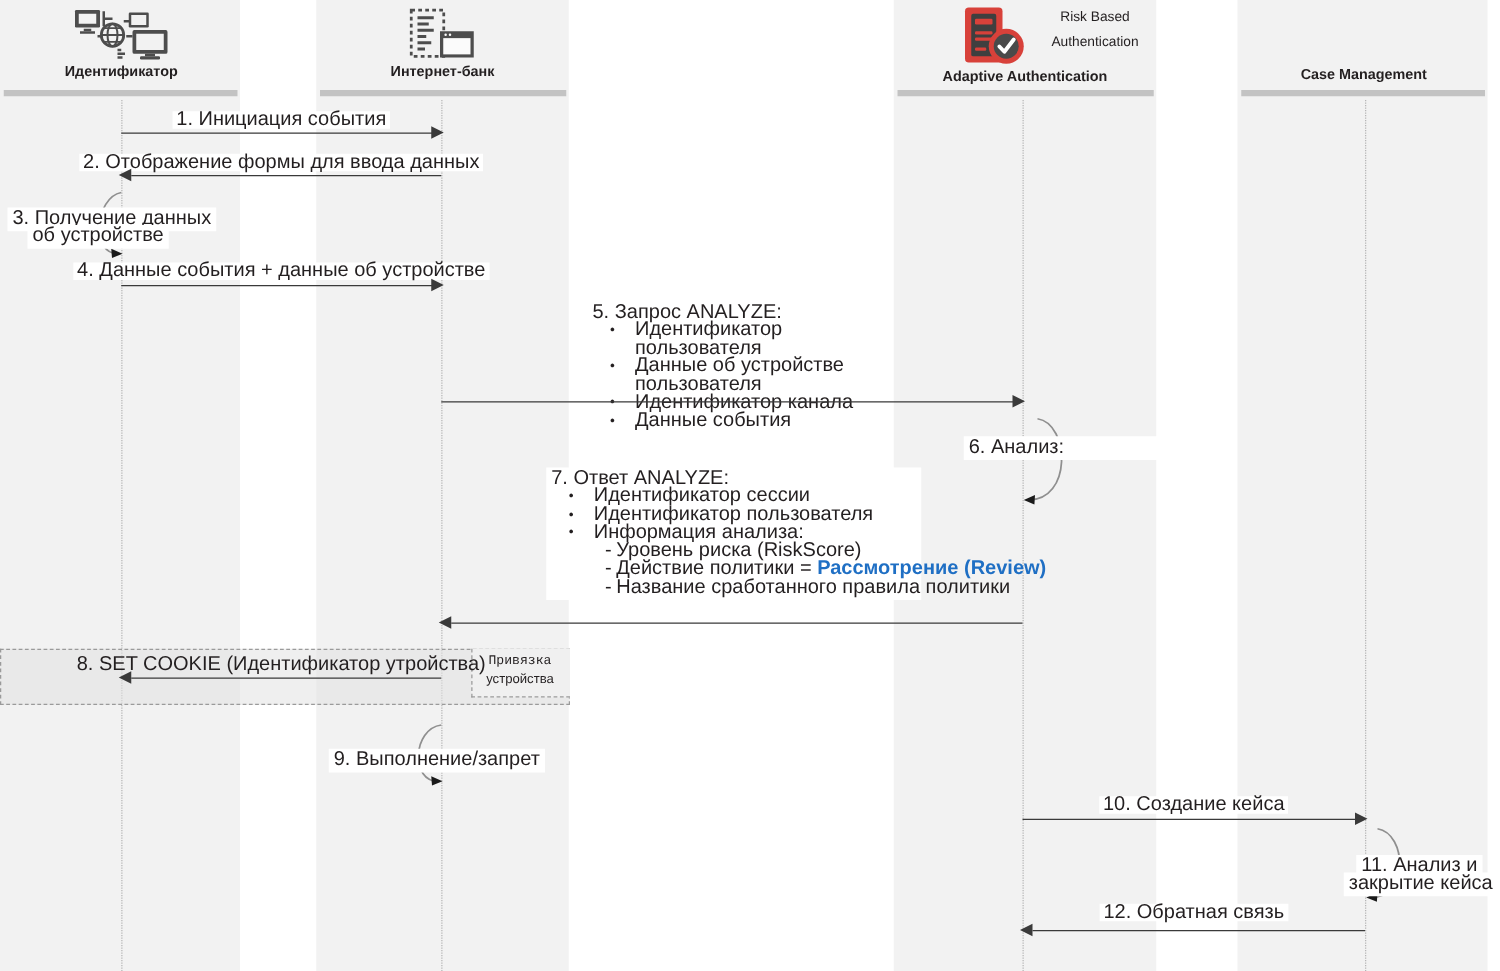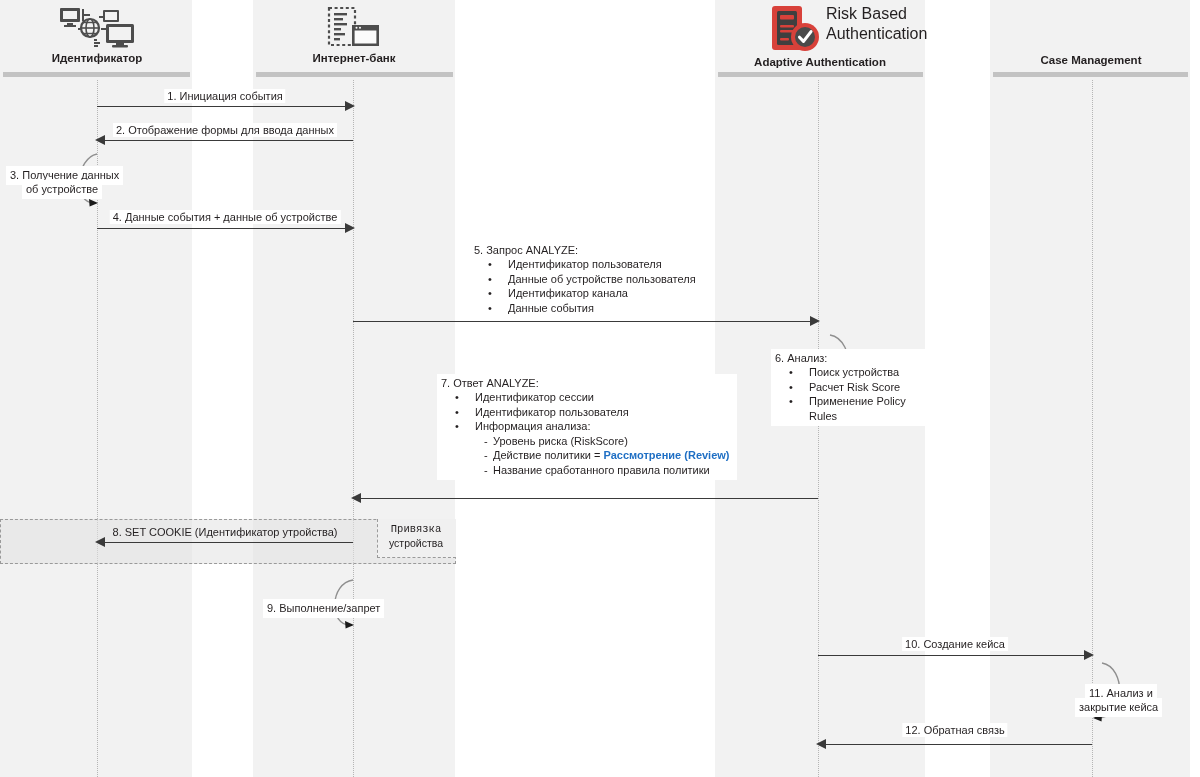--- a/index.html
+++ b/index.html
@@ -16,41 +16,41 @@
 
   
   .band { position:absolute; top:0; bottom:0; background:#f2f2f2; }
   .hdr-rule { position:absolute; height:5px; background:#c3c3c3; }
   .hdr-label {
     position:absolute; text-align:center;
     font-size:11.5px; font-weight:bold; color:#231f20;
     letter-spacing:0px; line-height:13px;
   }
   .hdr-sub {
-    position:absolute; 
-    font-size:16px; font-weight:normal; color:#231f20; line-height:14px;
+    position:absolute; text-align:center;
+    font-size:11px; font-weight:normal; color:#231f20; line-height:14px;
   }
 
   
   .lifeline {
     position:absolute; width:0; top:80px; bottom:0;
     border-left:1.5px dotted #b5b5b5;
   }
 
   
   .msg { position:absolute; height:0; border-top:1.6px solid #3a3a3a; }
   .arrow-r, .arrow-l {
     position:absolute; width:0; height:0;
     border-top:5px solid transparent; border-bottom:5px solid transparent;
   }
   .arrow-r { border-left:10px solid #3a3a3a; }
   .arrow-l { border-right:10px solid #3a3a3a; }
 
   .lbl {
-    position:absolute; font-size:11px; line-height:14px;
+    position:absolute; font-size:16px; line-height:14px;
     color:#231f20; background:#ffffff; padding:0 3px;
     white-space:nowrap;
   }
   .lbl.c { transform:translateX(-50%); }
   .lbl.block {
     white-space:normal; background:#ffffff; padding:2px 4px 3px 4px;
   }
   .lbl.center2 { text-align:center; }
 
   .blist { margin:0; padding:0 0 0 14px; list-style:none; }
@@ -210,25 +210,20 @@
   <div class="arrow-r" style="left:810px;top:316px;"></div>
 
   <div class="loop" style="left:806px;top:333px;">
     <svg width="58" height="78" viewBox="0 0 58 78">
       <path d="M24 2 C50 6, 52 68, 16 67" fill="none" stroke="#8f8f8f" stroke-width="1.4"></path>
       <path d="M13 67 L22 63 L21.5 70.6 Z" fill="#1a1a1a"></path>
     </svg>
   </div>
   <div class="lbl block" style="left:771px;top:349px;width:160px;">
     <div>6. Анализ:</div>
-    <ul class="blist">
-      <li>Поиск устройства</li>
-      <li>Расчет Risk Score</li>
-      <li>Применение Policy Rules</li>
-    </ul>
   </div>
 
   <div class="lbl block" style="left:437px;top:374px;width:300px;">
     <div>7. Ответ ANALYZE:</div>
     <ul class="blist">
       <li>Идентификатор сессии</li>
       <li>Идентификатор пользователя</li>
       <li>Информация анализа:</li>
     </ul>
     <ul class="sublist">

